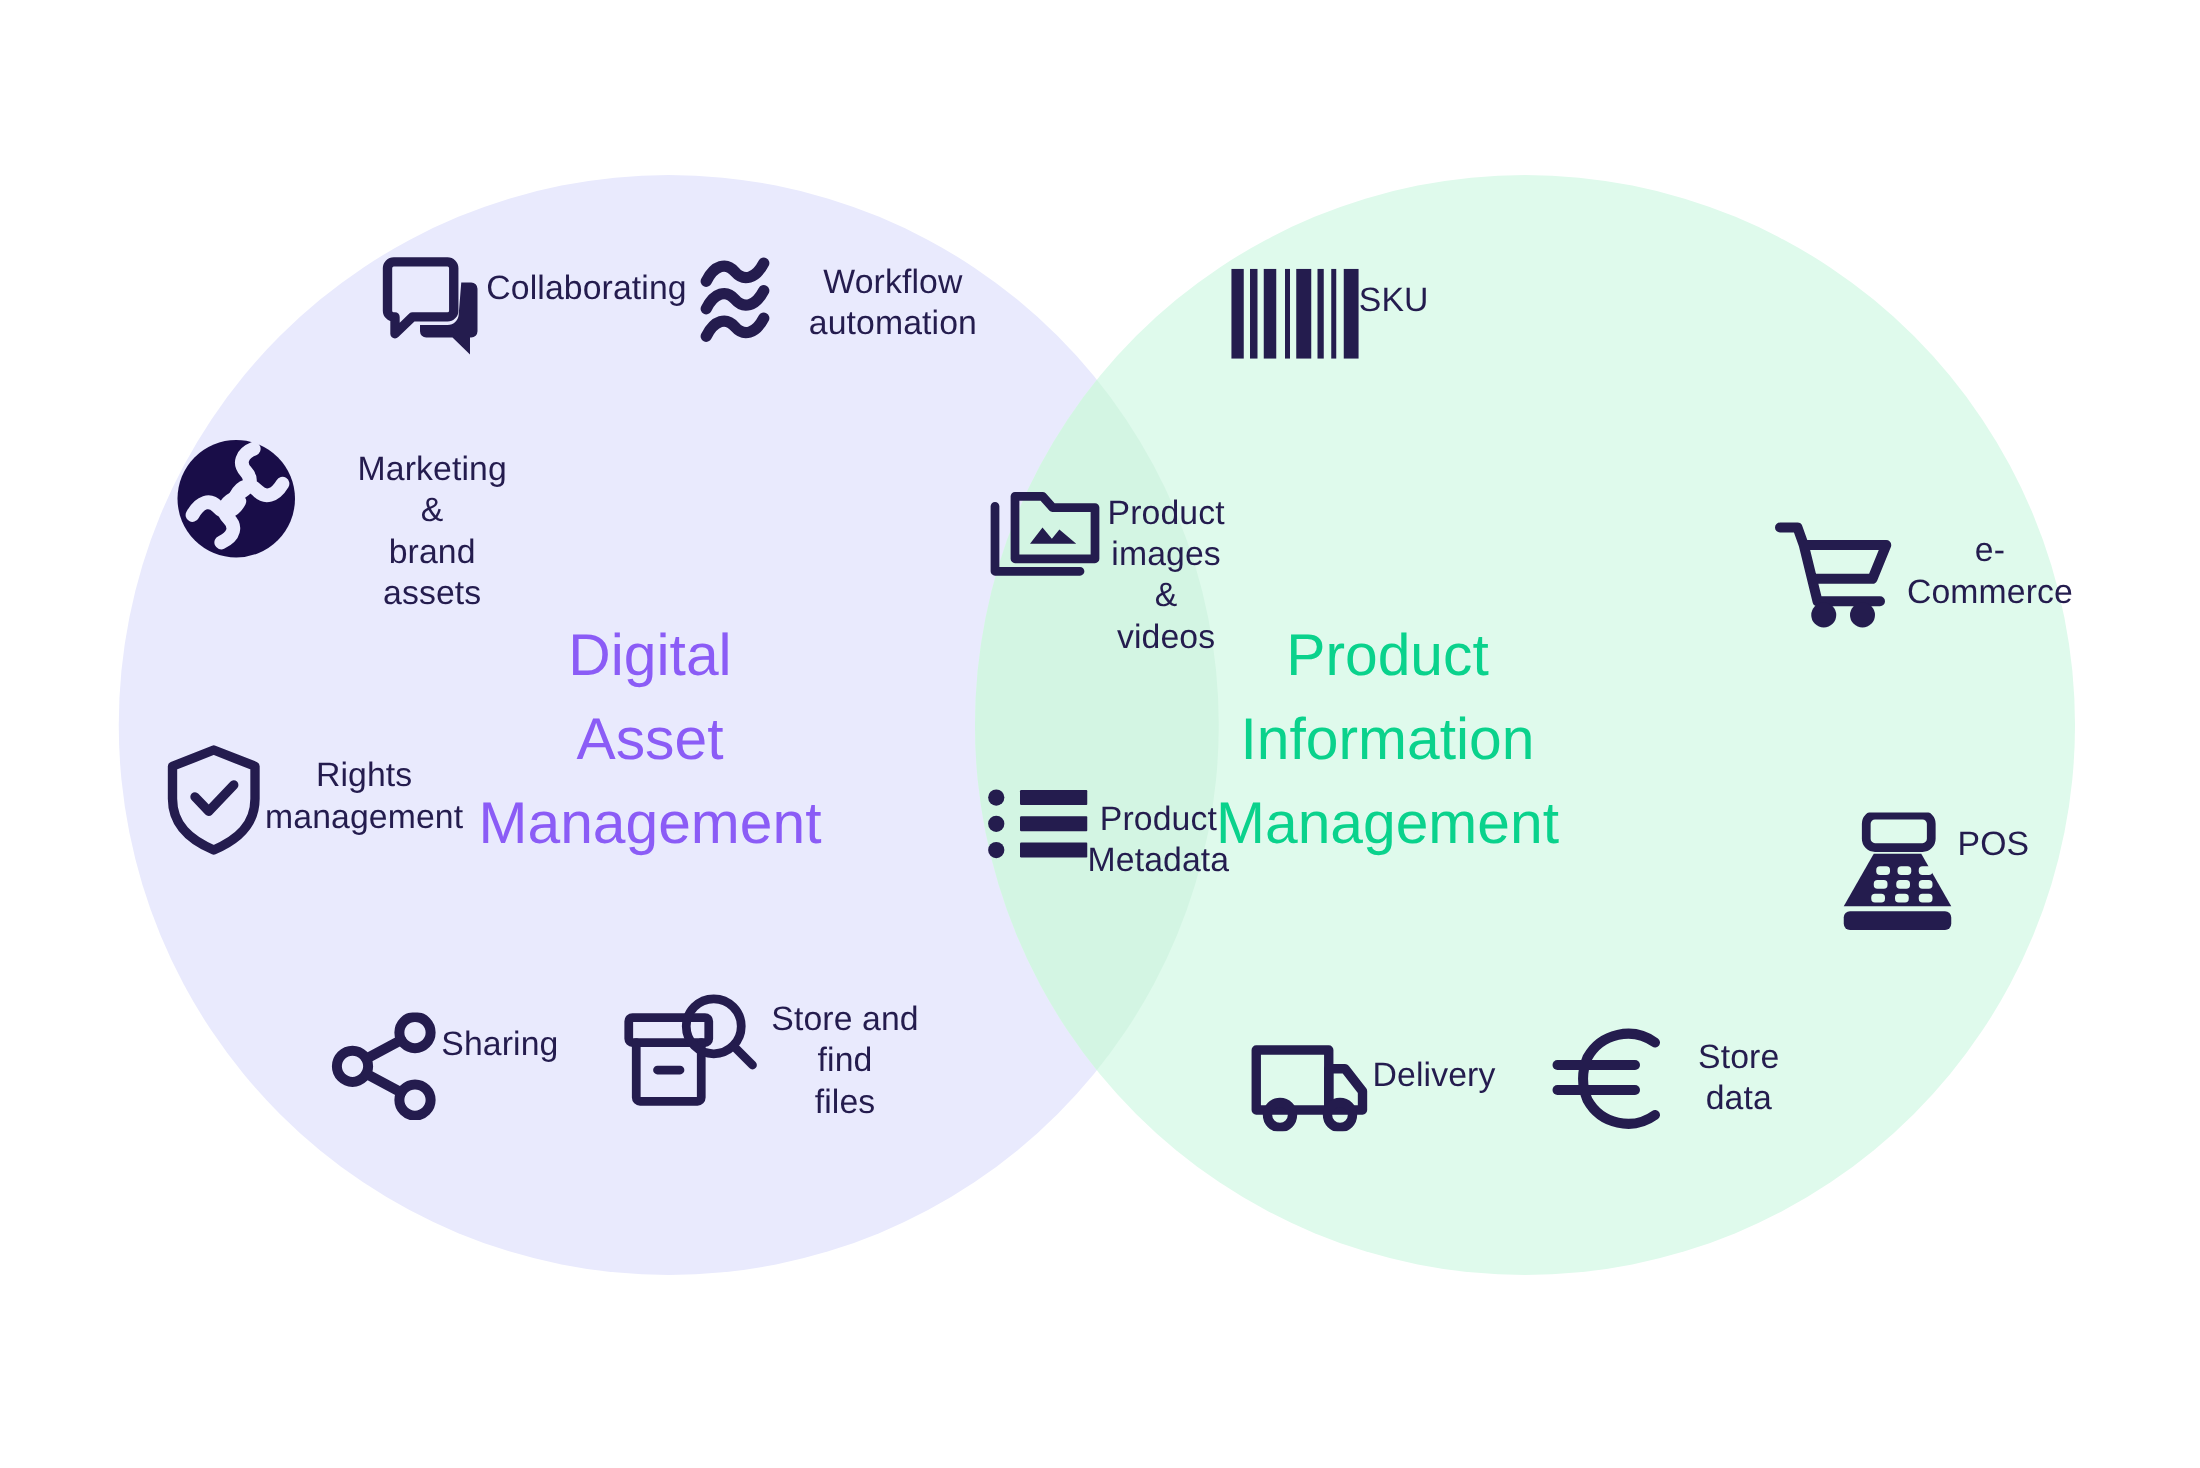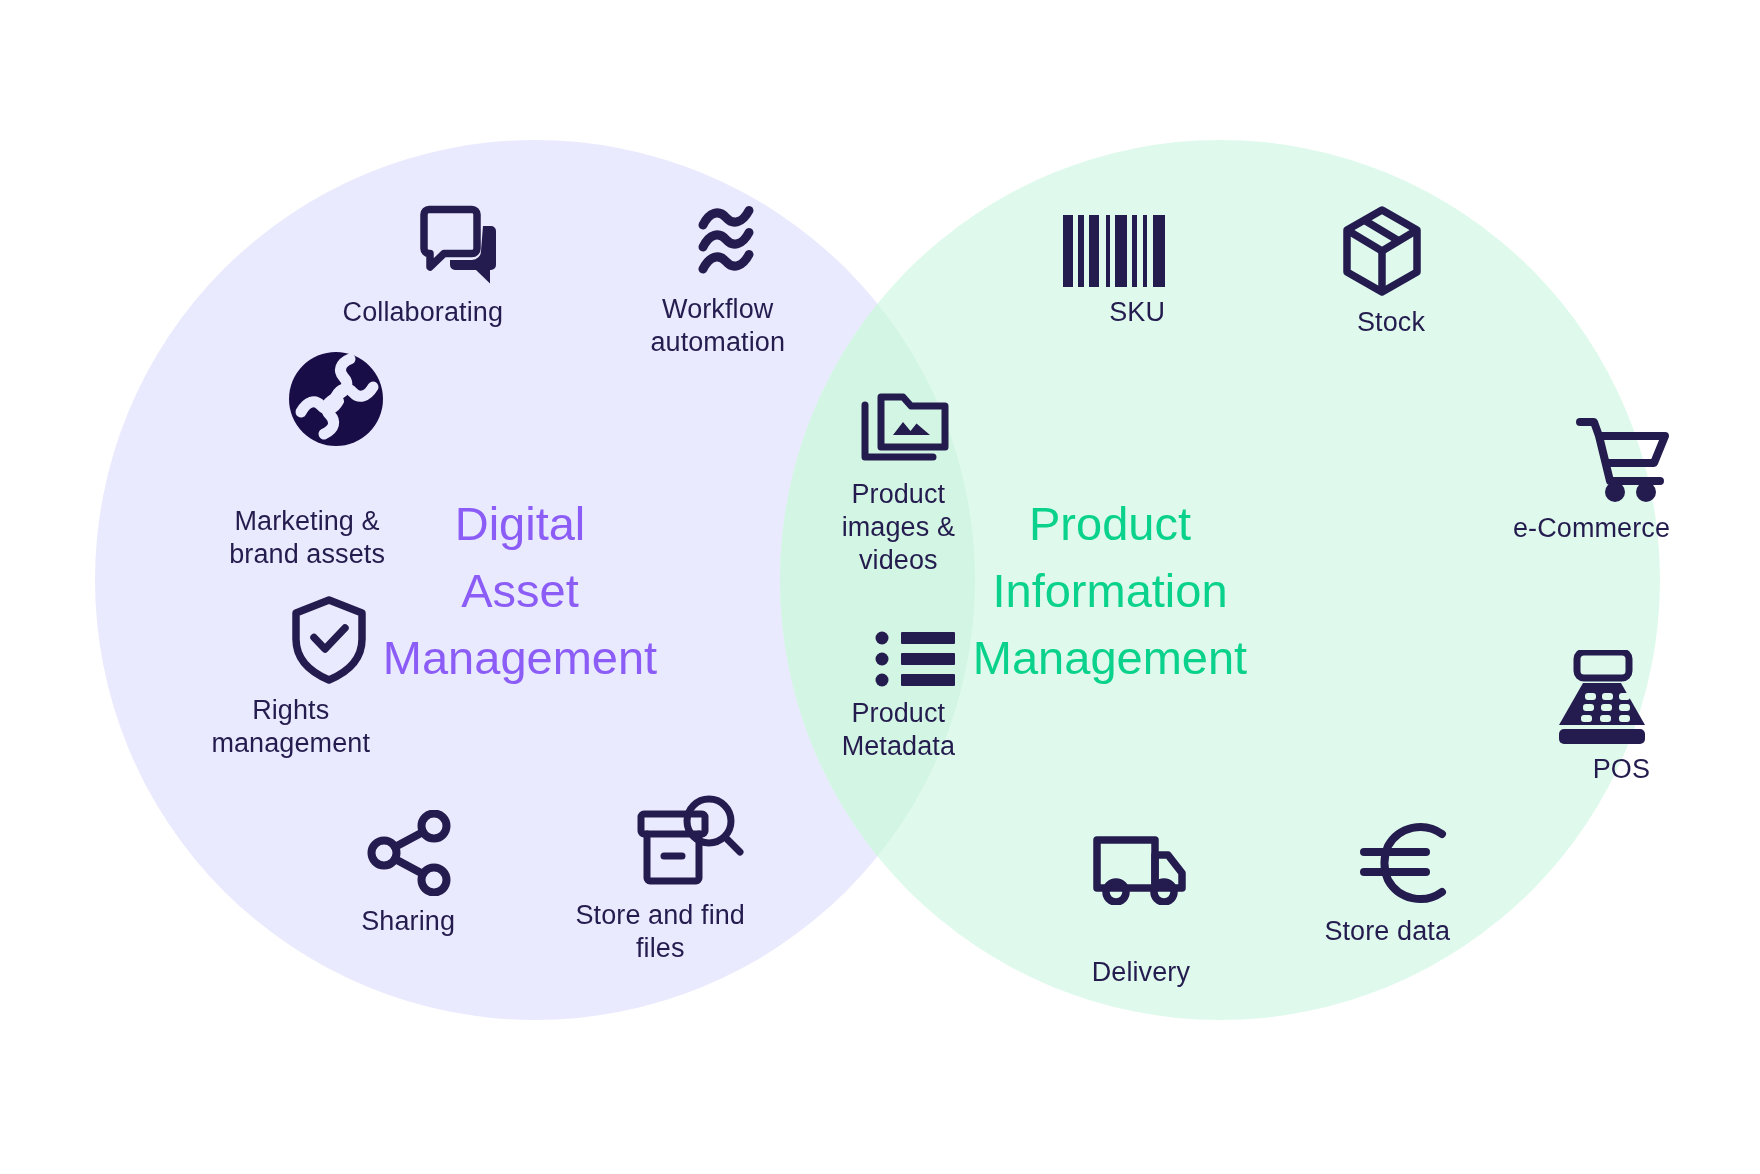--- a/index.html
+++ b/index.html
@@ -9,21 +9,21 @@
     background:#ffffff;
     font-family:"Liberation Sans","DejaVu Sans",sans-serif;
     overflow:hidden;
     position:relative;
   }
   #stage{position:absolute;left:0;top:0;width:1760px;height:1174px;}
 
   
   .node{
     position:absolute;
-    display:flex;flex-direction:column;align-items:flex-end;
+    display:flex;flex-direction:row;align-items:flex-start;
     text-align:center;
     color:#241c4e;
   }
   .node .label{
     font-size:27px;
     line-height:1.22;
     letter-spacing:.1px;
     color:#241c4e;
     margin-top:9px;
     white-space:pre-line;
@@ -191,31 +191,20 @@
         <rect x="43" y="0" width="4" height="72"></rect>
         <rect x="52" y="0" width="12" height="72"></rect>
         <rect x="69" y="0" width="5" height="72"></rect>
         <rect x="80" y="0" width="4" height="72"></rect>
         <rect x="90" y="0" width="12" height="72"></rect>
       </svg>
     </span>
     <span class="label">SKU</span>
   </div>
 
-  <div class="node" style="left:1245px;top:205px;width:180px;">
-    <span class="icon">
-      <svg width="86" height="92" viewBox="0 0 86 92" fill="none" stroke="#241c4e" stroke-width="7.5" stroke-linejoin="round">
-        <path d="M43 5 78 25v42L43 87 8 67V25z"></path>
-        <path d="M8 25 43 46l35-21"></path>
-        <path d="M43 46v41"></path>
-        <path d="M25 15 60 36"></path>
-      </svg>
-    </span>
-    <span class="label">Stock</span>
-  </div>
 
   <div class="node" style="left:1420px;top:415px;width:250px;">
     <span class="icon">
       <svg width="94" height="88" viewBox="0 0 94 88" fill="none">
         <path d="M4 7h14l5 14m0 0h66L78 48H33m-10-27 11 45h50" stroke="#241c4e" stroke-width="8" stroke-linejoin="round" stroke-linecap="round"></path>
         <circle cx="39" cy="77" r="10" fill="#241c4e"></circle>
         <circle cx="70" cy="77" r="10" fill="#241c4e"></circle>
       </svg>
     </span>
     <span class="label">e-Commerce</span>
@@ -236,21 +225,21 @@
           <rect x="65" y="54" width="11" height="7" rx="3"></rect>
           <rect x="27" y="65" width="11" height="7" rx="3"></rect>
           <rect x="46" y="65" width="11" height="7" rx="3"></rect>
           <rect x="65" y="65" width="11" height="7" rx="3"></rect>
         </g>
       </svg>
     </span>
     <span class="label">POS</span>
   </div>
 
-  <div class="node" style="left:1000px;top:835px;width:190px;gap:42px;">
+  <div class="node" style="left:1000px;top:835px;width:190px;">
     <span class="icon">
       <svg width="98" height="70" viewBox="0 0 98 70" fill="none" stroke="#241c4e" stroke-width="7.5" stroke-linejoin="round" stroke-linecap="round">
         <path d="M5 5h58v48H5z"></path>
         <path d="M63 20h13l14 18v15H63z"></path>
         <circle cx="24" cy="57" r="10" fill="none"></circle>
         <circle cx="72" cy="57" r="10" fill="none"></circle>
       </svg>
     </span>
     <span class="label">Delivery</span>
   </div>

